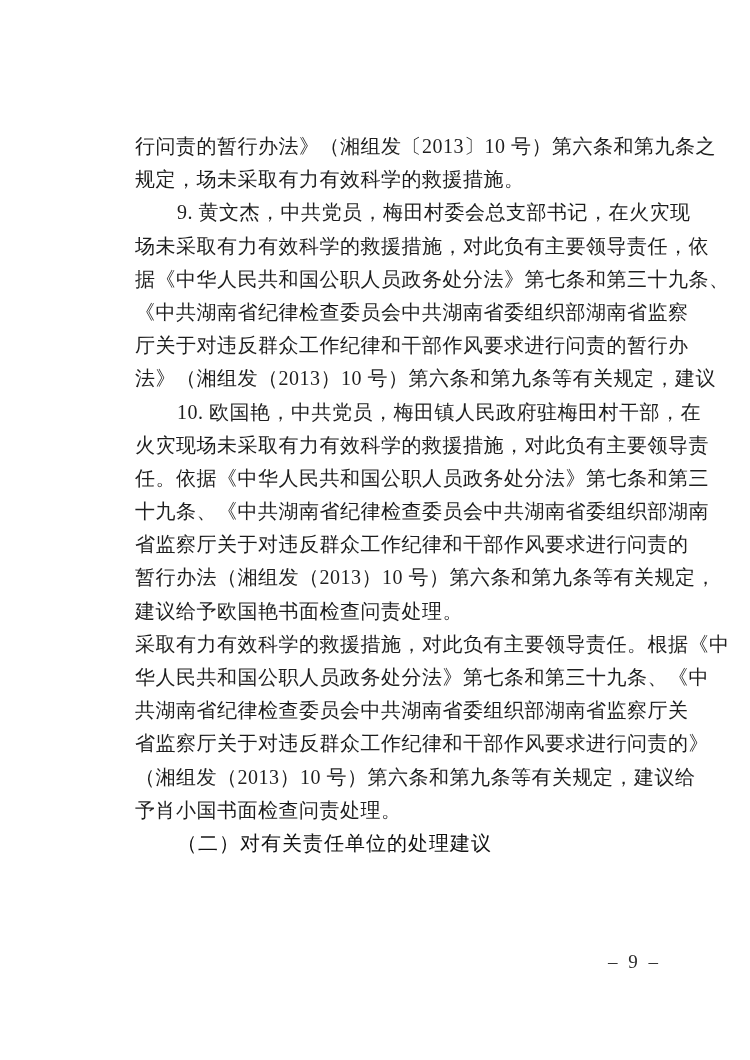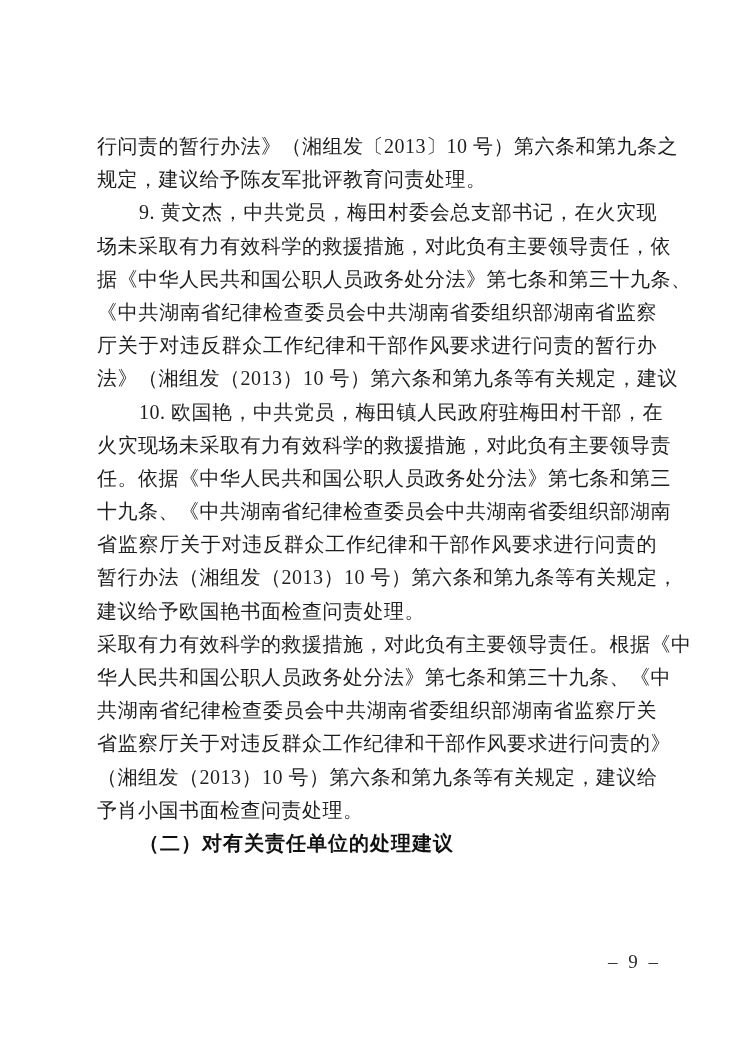--- a/index.html
+++ b/index.html
@@ -27,49 +27,50 @@
     color: #1e1e1e;
     font-size: 20px;
     line-height: 33.2px;
   }
   .line {
     height: 33.2px;
     white-space: nowrap;
     text-align: justify;
     text-align-last: justify;
     letter-spacing: 0.5px;
+    margin-left: 38px;
   }
   .line.indent {
     padding-left: 42px;
   }
   .line.para-end {
     text-align-last: left;
   }
   .line.bold {
-    font-weight: bold;
+    font-weight: normal;
     color: #111111;
     letter-spacing: 1px;
   }
   .page-number {
     position: absolute;
     left: 608px;
     top: 951px;
     font-size: 19px;
     color: #2b2b2b;
     letter-spacing: 3px;
     white-space: nowrap;
   }
 </style>
 </head>
 <body>
 
 <div class="page">
   <div class="text-block">
       <div class="line">行问责的暂行办法》（湘组发〔2013〕10 号）第六条和第九条之</div>
-      <div class="line para-end">规定，建议给予陈友军批评教育问责处理。</div>
+      <div class="line para-end">规定，场未采取有力有效科学的救援措施。</div>
       <div class="line indent">9. 黄文杰，中共党员，梅田村委会总支部书记，在火灾现</div>
       <div class="line">场未采取有力有效科学的救援措施，对此负有主要领导责任，依</div>
       <div class="line">据《中华人民共和国公职人员政务处分法》第七条和第三十九条、</div>
       <div class="line">《中共湖南省纪律检查委员会中共湖南省委组织部湖南省监察</div>
       <div class="line">厅关于对违反群众工作纪律和干部作风要求进行问责的暂行办</div>
       <div class="line">法》（湘组发（2013）10 号）第六条和第九条等有关规定，建议</div>
       <div class="line indent">10. 欧国艳，中共党员，梅田镇人民政府驻梅田村干部，在</div>
       <div class="line">火灾现场未采取有力有效科学的救援措施，对此负有主要领导责</div>
       <div class="line">任。依据《中华人民共和国公职人员政务处分法》第七条和第三</div>
       <div class="line">十九条、《中共湖南省纪律检查委员会中共湖南省委组织部湖南</div>

